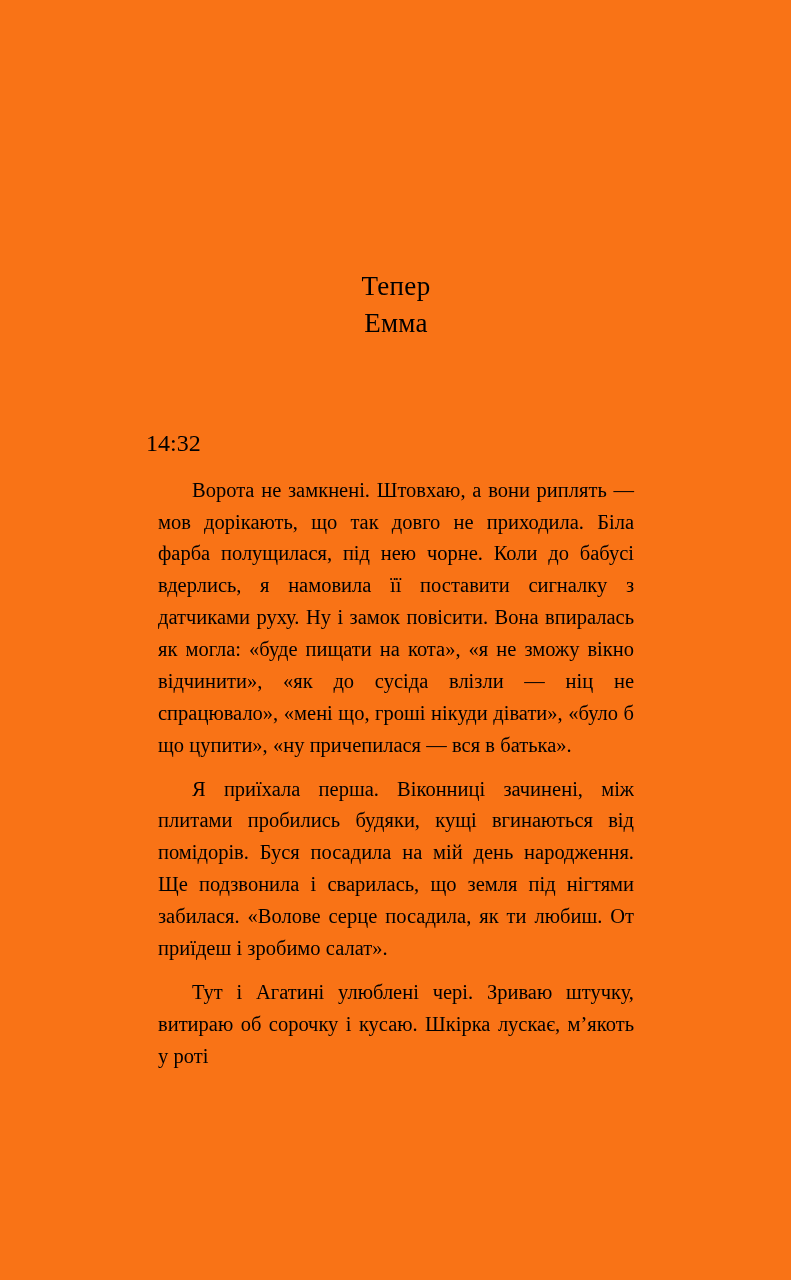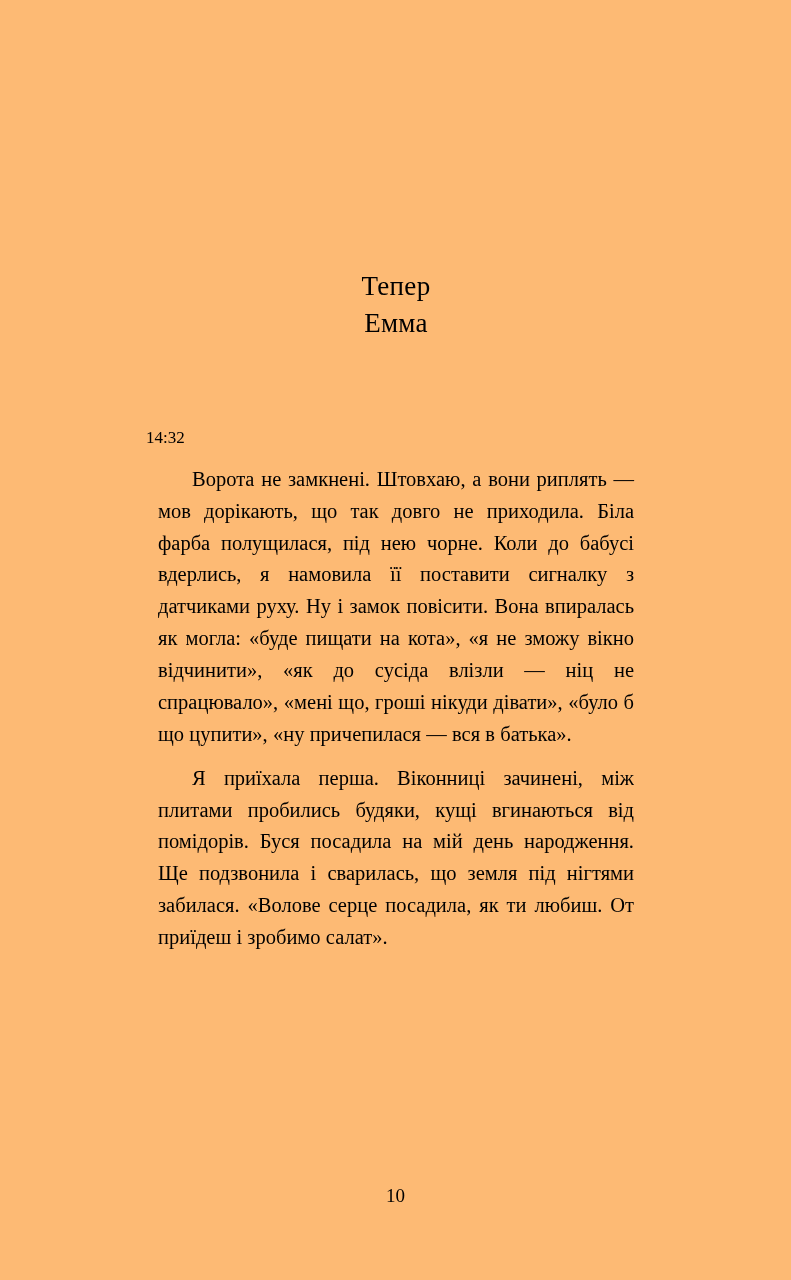--- a/index.html
+++ b/index.html
@@ -14,21 +14,21 @@
     overflow: hidden;
     font-family: "Liberation Serif", "DejaVu Serif", serif;
     color: #000000;
   }
 
   .page {
     position: relative;
     width: 791px;
     height: 1280px;
     box-sizing: border-box;
-    background: #fdba74;
+    background: #f97316;
   }
 
   .content {
     position: absolute;
     left: 146px;
     top: 0;
     width: 500px;
   }
 
   .heading-block {
@@ -41,21 +41,21 @@
     letter-spacing: 0.3px;
     color: #000;
     white-space: nowrap;
   }
 
   .body-block {
     margin-top: 84px;
   }
 
   .timestamp {
-    font-size: 17px;
+    font-size: 24px;
     line-height: 1.55;
     margin-bottom: 2px;
   }
 
   p.para {
     margin: 12px;
     font-size: 20.5px;
     line-height: 1.555;
     text-align: justify;
     text-indent: 34px;
@@ -82,19 +82,19 @@
 
     <div class="heading-block">
       <div class="heading-line">Тепер</div>
       <div class="heading-line">Емма</div>
     </div>
 
     <div class="body-block">
       <div class="timestamp">14:32</div>
       <p class="para">Ворота не замкнені. Штовхаю, а вони риплять — мов дорікають, що так довго не приходила. Біла фарба полущилася, під нею чорне. Коли до бабусі вдерлись, я намовила її поставити сигналку з датчиками руху. Ну і замок повісити. Вона впиралась як могла: «буде пищати на кота», «я не зможу вікно відчинити», «як до сусіда влізли — ніц не спрацювало», «мені що, гроші нікуди дівати», «було б що цупити», «ну причепилася — вся в батька».</p>
       <p class="para">Я приїхала перша. Віконниці зачинені, між плитами пробились будяки, кущі вгинаються від помідорів. Буся посадила на мій день народження. Ще подзвонила і сварилась, що земля під нігтями забилася. «Волове серце посадила, як ти любиш. От приїдеш і зробимо салат».</p>
+      <p class="para">Тут і Агатині улюблені чері. Зриваю штучку, витираю об сорочку і кусаю. Шкірка лускає, м’якоть у роті</p>
     </div>
 
   </div>
 
-  <div class="folio">10</div>
 
 </div>
 
 </body></html>

